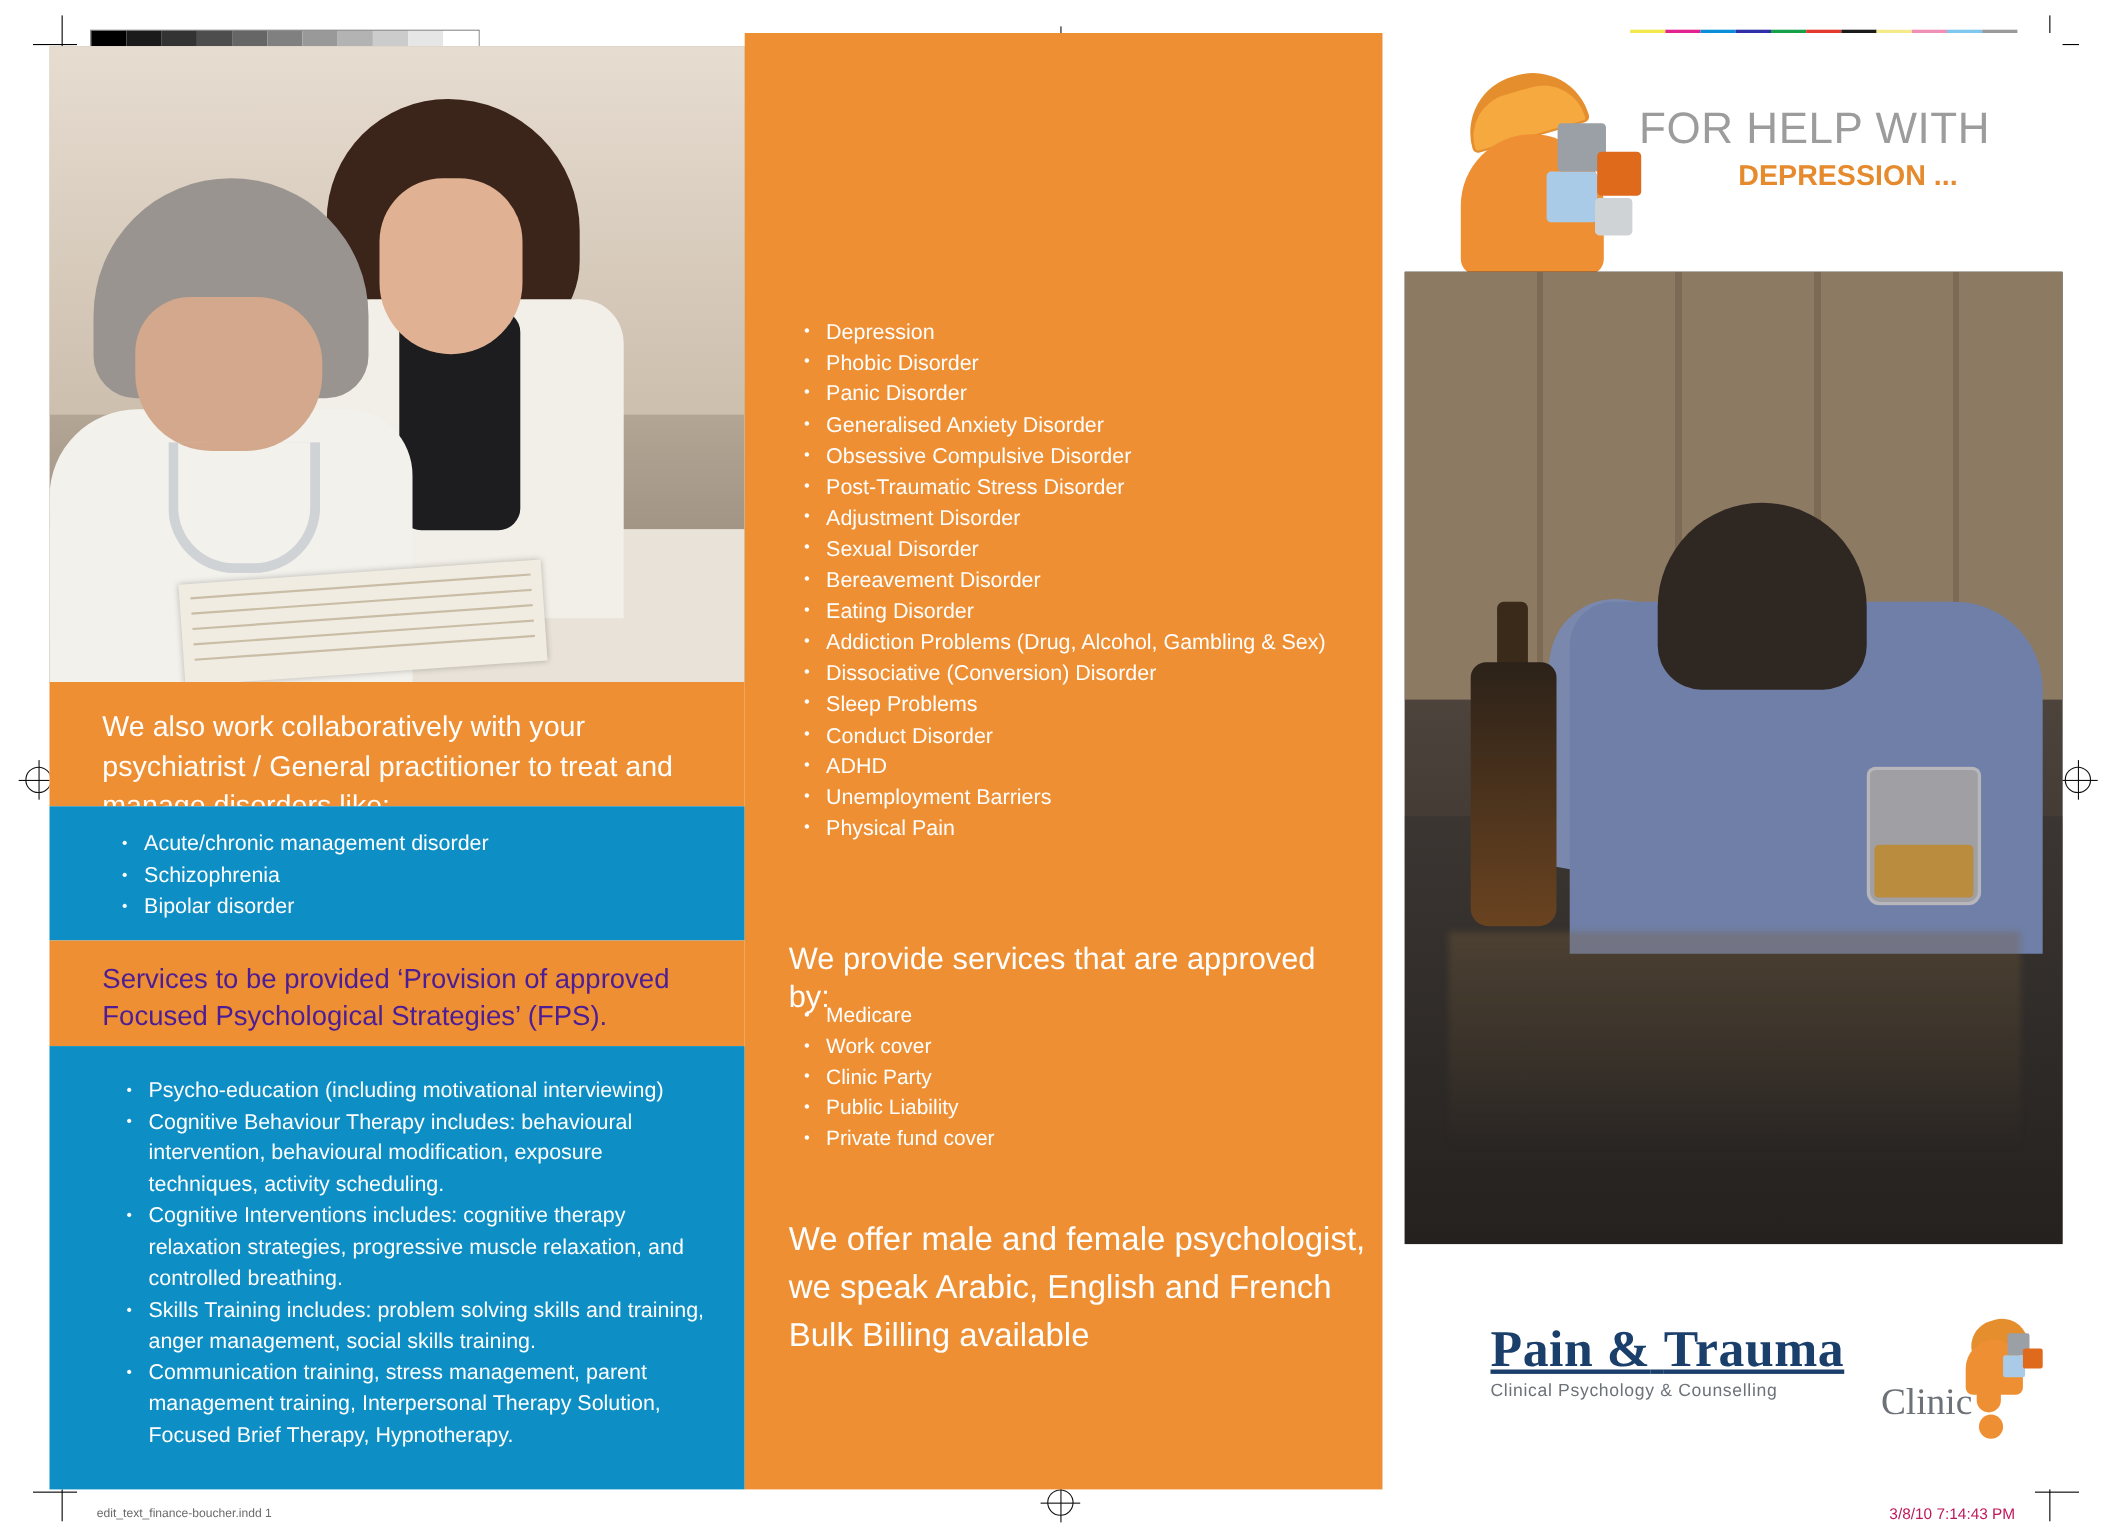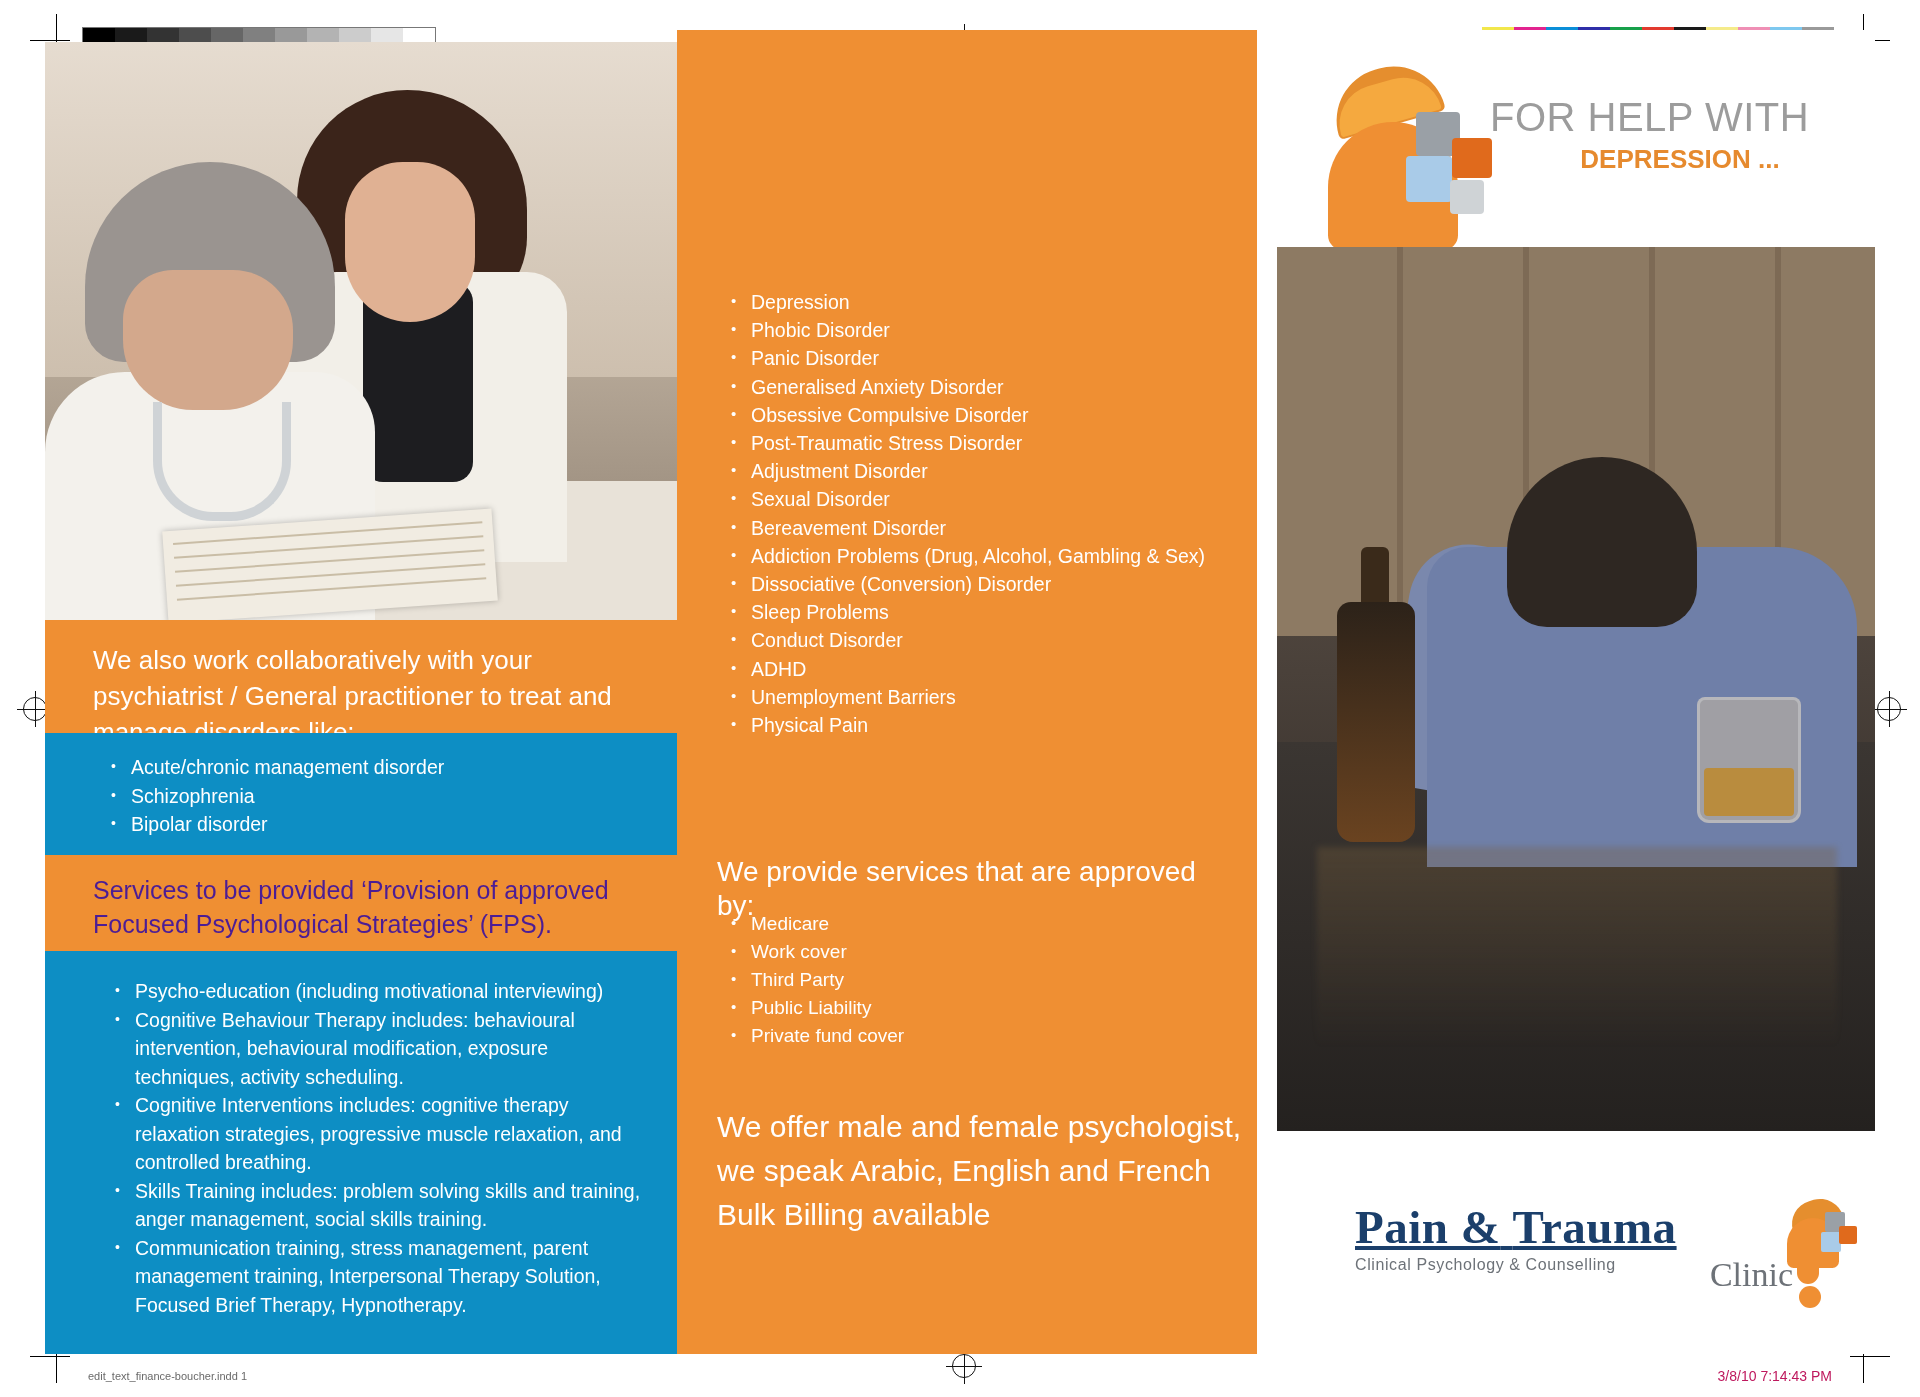--- a/index.html
+++ b/index.html
@@ -226,39 +226,40 @@
       <ul class="bul" id="conditions-list">
           <li>Depression</li>
           <li>Phobic Disorder</li>
           <li>Panic Disorder</li>
           <li>Generalised Anxiety Disorder</li>
           <li>Obsessive Compulsive Disorder</li>
           <li>Post-Traumatic Stress Disorder</li>
           <li>Adjustment Disorder</li>
           <li>Sexual Disorder</li>
           <li>Bereavement Disorder</li>
+          <li>Eating Disorder</li>
           <li>Addiction Problems (Drug, Alcohol, Gambling &amp; Sex)</li>
           <li>Dissociative (Conversion) Disorder</li>
           <li>Sleep Problems</li>
           <li>Conduct Disorder</li>
           <li>ADHD</li>
           <li>Unemployment Barriers</li>
           <li>Physical Pain</li>
         </ul>
     </div>
 
     <div class="mid-block" style="left:40px;top:825px;width:520px;">
       <p class="mid-h" style="font-size:28px;line-height:34px;">We provide services that are approved by:</p>
     </div>
 
     <div class="mid-block" style="left:48px;top:880px;width:460px;">
       <ul class="bul bul2" id="approvals-list">
           <li>Medicare</li>
           <li>Work cover</li>
-          <li>Third Party</li>
+          <li>Clinic Party</li>
           <li>Public Liability</li>
           <li>Private fund cover</li>
         </ul>
     </div>
 
     <div class="mid-block" style="left:40px;top:1075px;width:530px;">
       <p class="mid-h" style="font-size:30px;line-height:44px;">We offer male and female psychologist, we speak Arabic, English and French Bulk Billing available</p>
     </div>
   </div>
 

